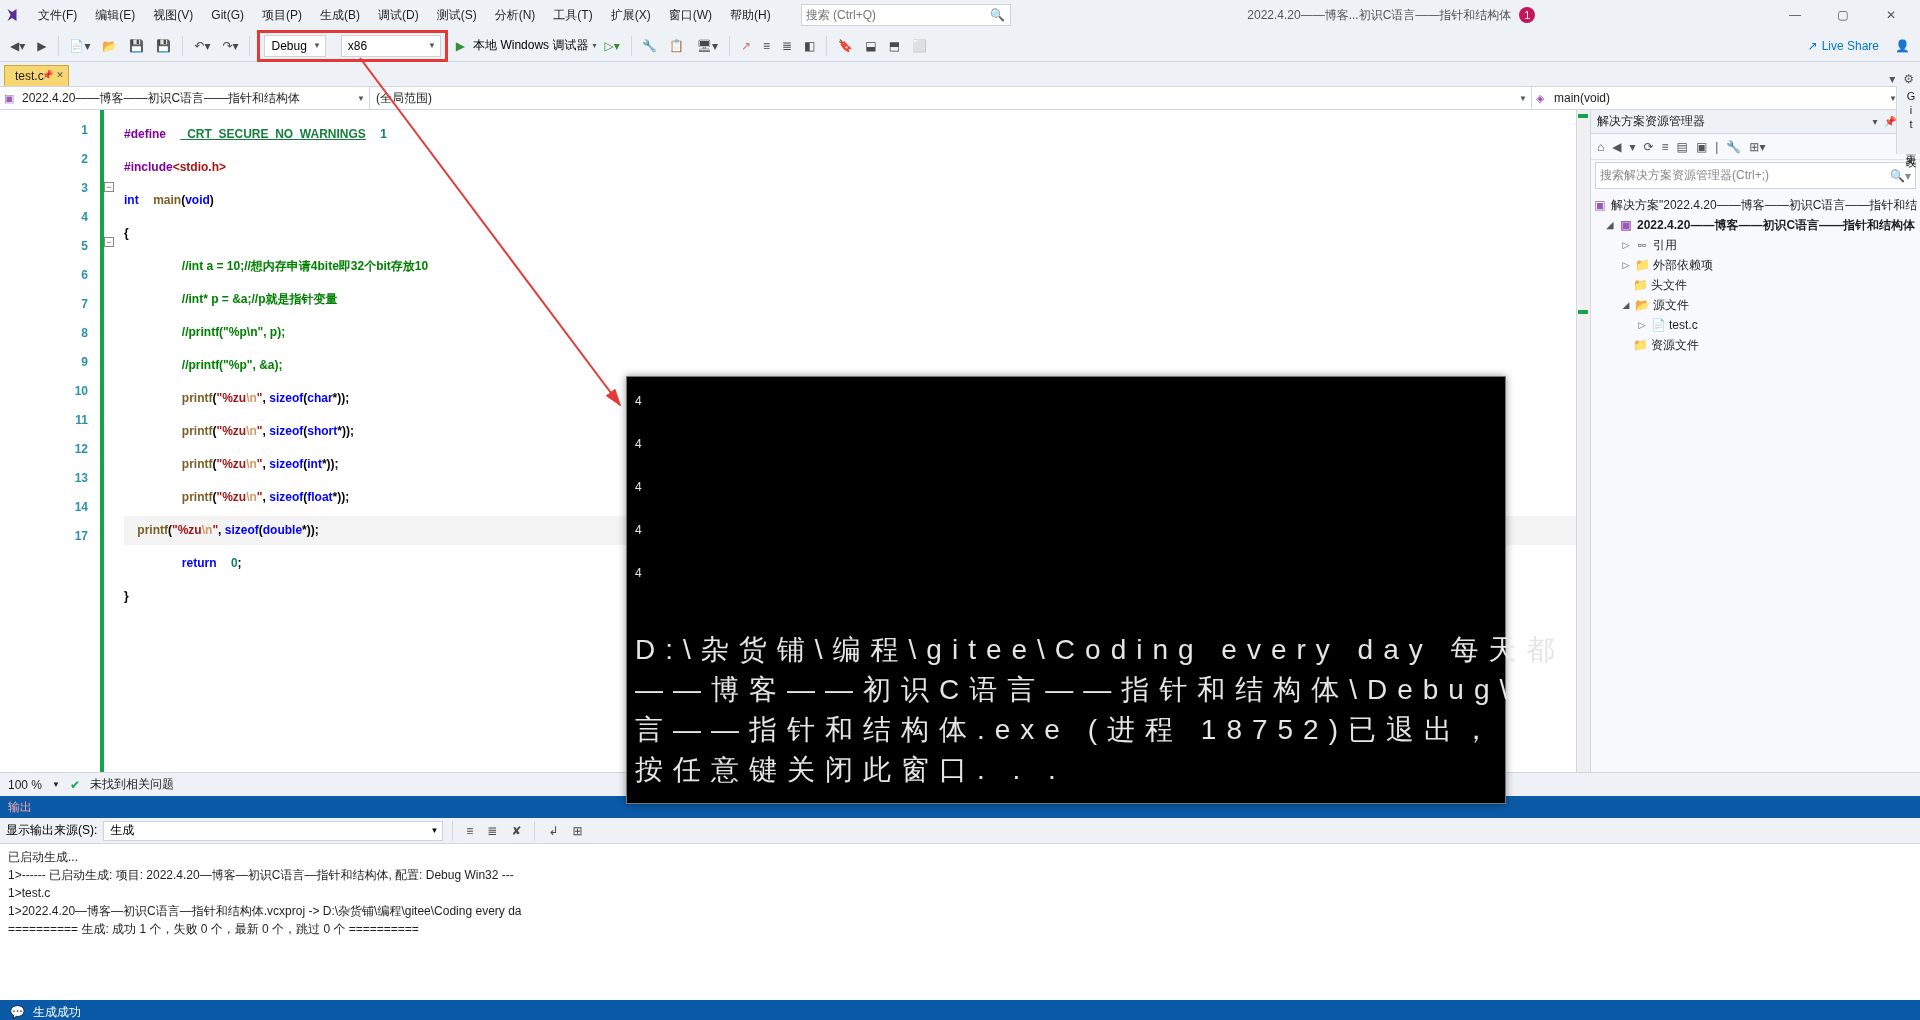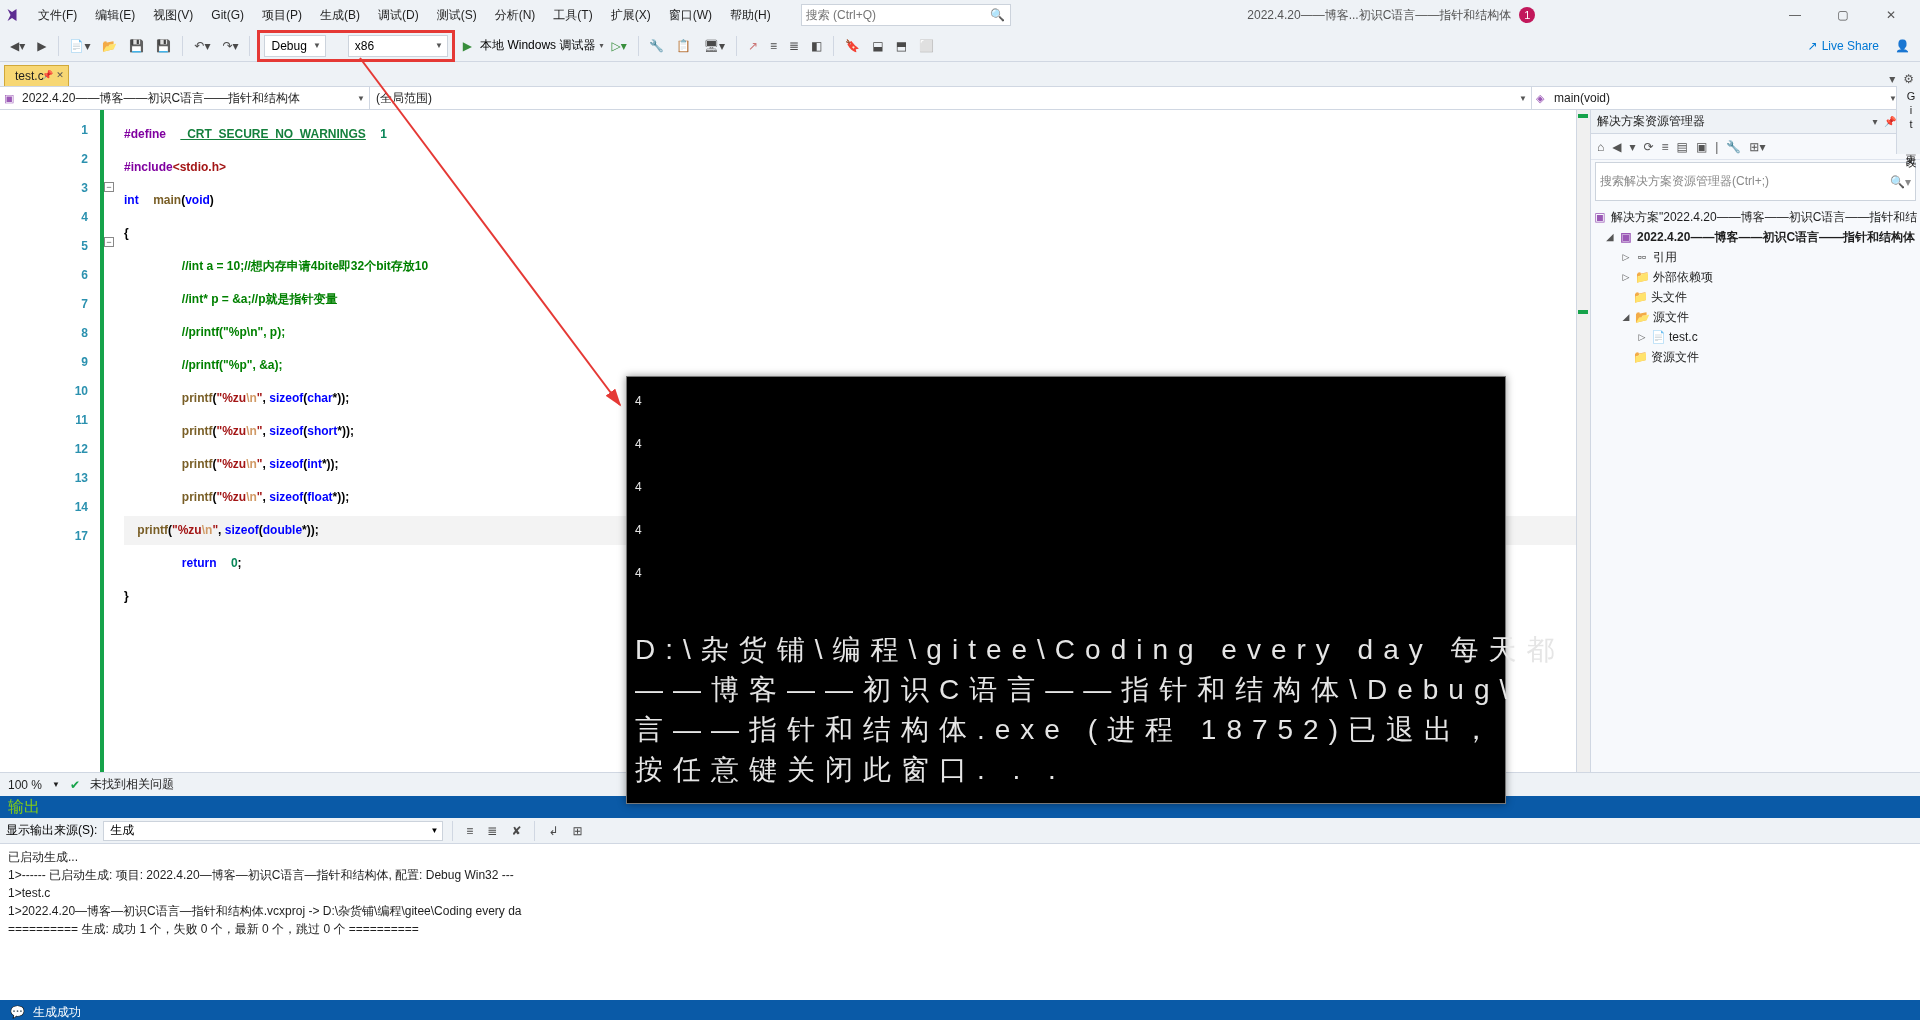--- a/index.html
+++ b/index.html
@@ -10,21 +10,21 @@
 .search-box{margin-left:20px;width:210px;height:22px;border:1px solid #ccd3dc;background:#fff;display:flex;align-items:center;padding:0 4px;color:#767676}
 .search-box .mag{margin-left:auto;color:#555}
 .title-area{flex:1;text-align:center;color:#555;font-size:12px;white-space:nowrap;overflow:hidden;display:flex;align-items:center;justify-content:center;gap:8px}
 .win-ctrl{width:46px;height:30px;display:flex;align-items:center;justify-content:center;color:#555}
 .badge{width:16px;height:16px;border-radius:50%;background:#c2185b;color:#fff;display:inline-flex;align-items:center;justify-content:center;font-size:11px}
 .toolbar{height:32px;background:#eef2f6;display:flex;align-items:center;padding:0 6px;gap:4px;border-bottom:1px solid #d0d7e2}
 .tb-btn{padding:3px 4px;color:#4a4a4a;display:flex;align-items:center;gap:2px}
 .tb-sep{width:1px;height:20px;background:#d0d7e2;margin:0 3px}
 .combo{height:22px;border:1px solid #ccd3dc;background:#fff;display:flex;align-items:center;padding:0 18px 0 6px;position:relative;min-width:60px}
 .combo .arrow{position:absolute;right:4px;font-size:8px;color:#555}
-.combo-group.hl{border:3px solid #e53935;padding:2px 4px;display:flex;gap:22px;align-items:center;}
+.combo-group.hl{border:3px solid #e53935;padding:2px 4px;display:flex;gap:15px;align-items:center;}
 .play{color:#388e3c}
 .liveshare{margin-left:auto;color:#0078d4;display:flex;align-items:center;gap:4px}
 .doc-tabs{height:24px;background:#eef2f6;display:flex;align-items:flex-end;padding-left:4px}
 .doc-tab{background:#f7d774;color:#1e1e1e;padding:3px 24px 3px 10px;position:relative;font-size:12px;border-top:1px solid #d0a83a;border-left:1px solid #d0a83a;border-right:1px solid #d0a83a}
 .doc-tab .pin{position:absolute;right:4px;top:4px;font-size:9px;color:#555}
 .nav-bars{height:24px;background:#fff;display:flex;border-top:1px solid #d0d7e2;border-bottom:1px solid #d0d7e2}
 .nav-combo{flex:0 0 370px;border-right:1px solid #d0d7e2;display:flex;align-items:center;padding:0 18px 0 22px;position:relative;color:#1e1e1e}
 .nav-combo.middle{flex:1}
 .nav-combo .caret{position:absolute;right:4px;font-size:8px;color:#555}
 .nav-combo .cube{position:absolute;left:4px;color:#9b59b6;font-size:11px}
@@ -46,30 +46,30 @@
 .ty{color:#0000ff}
 .sl{color:#a31515}
 .esc{color:#d19a66}
 .hl-line{background:#f3f3f3;display:inline-block;width:100%}
 .errstrip{position:absolute;right:0;top:0;width:14px;height:100%;background:#f0f0f0;border-left:1px solid #d0d7e2}
 .errstrip .mark{position:absolute;right:2px;width:10px;height:4px;background:#16a34a}
 .panel-right{width:330px;background:#f7f9fc;border-left:1px solid #d0d7e2;display:flex;flex-direction:column}
 .panel-title{height:24px;background:#eef2f6;padding:0 6px;display:flex;align-items:center;color:#1e1e1e;font-size:12px;border-bottom:1px solid #d0d7e2}
 .panel-title .dash{margin-left:auto;color:#555;font-size:10px;letter-spacing:2px}
 .panel-tools{height:26px;background:#f7f9fc;border-bottom:1px solid #e0e5ee;display:flex;align-items:center;gap:8px;padding:0 6px;color:#555}
-.panel-search{height:39px;margin:2px 4px;border:1px solid #ccd3dc;background:#fff;display:flex;align-items:center;padding:0 4px;color:#8a8a8a}
+.panel-search{height:27px;margin:2px 4px;border:1px solid #ccd3dc;background:#fff;display:flex;align-items:center;padding:0 4px;color:#8a8a8a}
 .tree{padding:4px 2px;font-size:12px;color:#1e1e1e;flex:1;overflow:hidden}
 .tree-row{display:flex;align-items:center;height:20px;gap:4px;white-space:nowrap}
 .tree-row .tw{width:10px;text-align:center;color:#555;font-size:9px}
 .tree-row .ic{width:14px;text-align:center}
 .tree-row.bold{font-weight:bold}
 .vtab{position:absolute;right:0;top:86px;width:24px;background:#eef2f6;border-left:1px solid #d0d7e2;color:#1e1e1e;writing-mode:vertical-rl;text-orientation:upright;font-size:11px;padding:4px 2px;letter-spacing:2px}
 .zoombar{height:24px;background:#eef2f6;border-top:1px solid #d0d7e2;display:flex;align-items:center;padding:0 8px;gap:10px;color:#1e1e1e}
 .zoombar .ok{color:#16a34a}
-.output-title{height:22px;background:#0a5aa7;color:#84cc16;padding:0 8px;display:flex;align-items:center;font-size:16px}
+.output-title{height:22px;background:#0a5aa7;color:#fca5a5;padding:0 8px;display:flex;align-items:center;font-size:12px}
 .output-tools{height:26px;background:#eef2f6;display:flex;align-items:center;padding:0 6px;gap:6px;border-bottom:1px solid #d0d7e2}
 .output-combo{width:340px;height:20px;border:1px solid #ccd3dc;background:#fff;display:flex;align-items:center;padding:0 18px 0 6px;position:relative}
 .output-body{height:156px;background:#fff;font-family:Consolas,"Microsoft YaHei",monospace;font-size:12px;line-height:18px;padding:4px 8px;color:#1e1e1e;white-space:pre;overflow:hidden}
 .statusbar{height:24px;background:#0a5aa7;color:#fff;display:flex;align-items:center;padding:0 10px;gap:8px;font-size:12px}
 .console{position:absolute;left:626px;top:376px;width:880px;height:428px;background:#000;font-family:SimSun,NSimSun,"Microsoft YaHei",monospace;border:1px solid #777;box-shadow:0 0 8px rgba(0,0,0,.4)}
 .console-title{height:28px;background:#fff;color:#000;display:flex;align-items:center;padding:0 8px;font-size:13px;gap:6px}
 .console-title .cicon{width:16px;height:16px;background:#6b3fa0;color:#fff;font-size:9px;display:flex;align-items:center;justify-content:center}
 .console-body{color:#e5e5e5;padding:0 8px;font-size:26px;line-height:38px;letter-spacing:2px;white-space:pre}
 .console-body .big{font-size:28px;line-height:40px;letter-spacing:10px}
 .arrow-annot{position:absolute;pointer-events:none;z-index:50}

